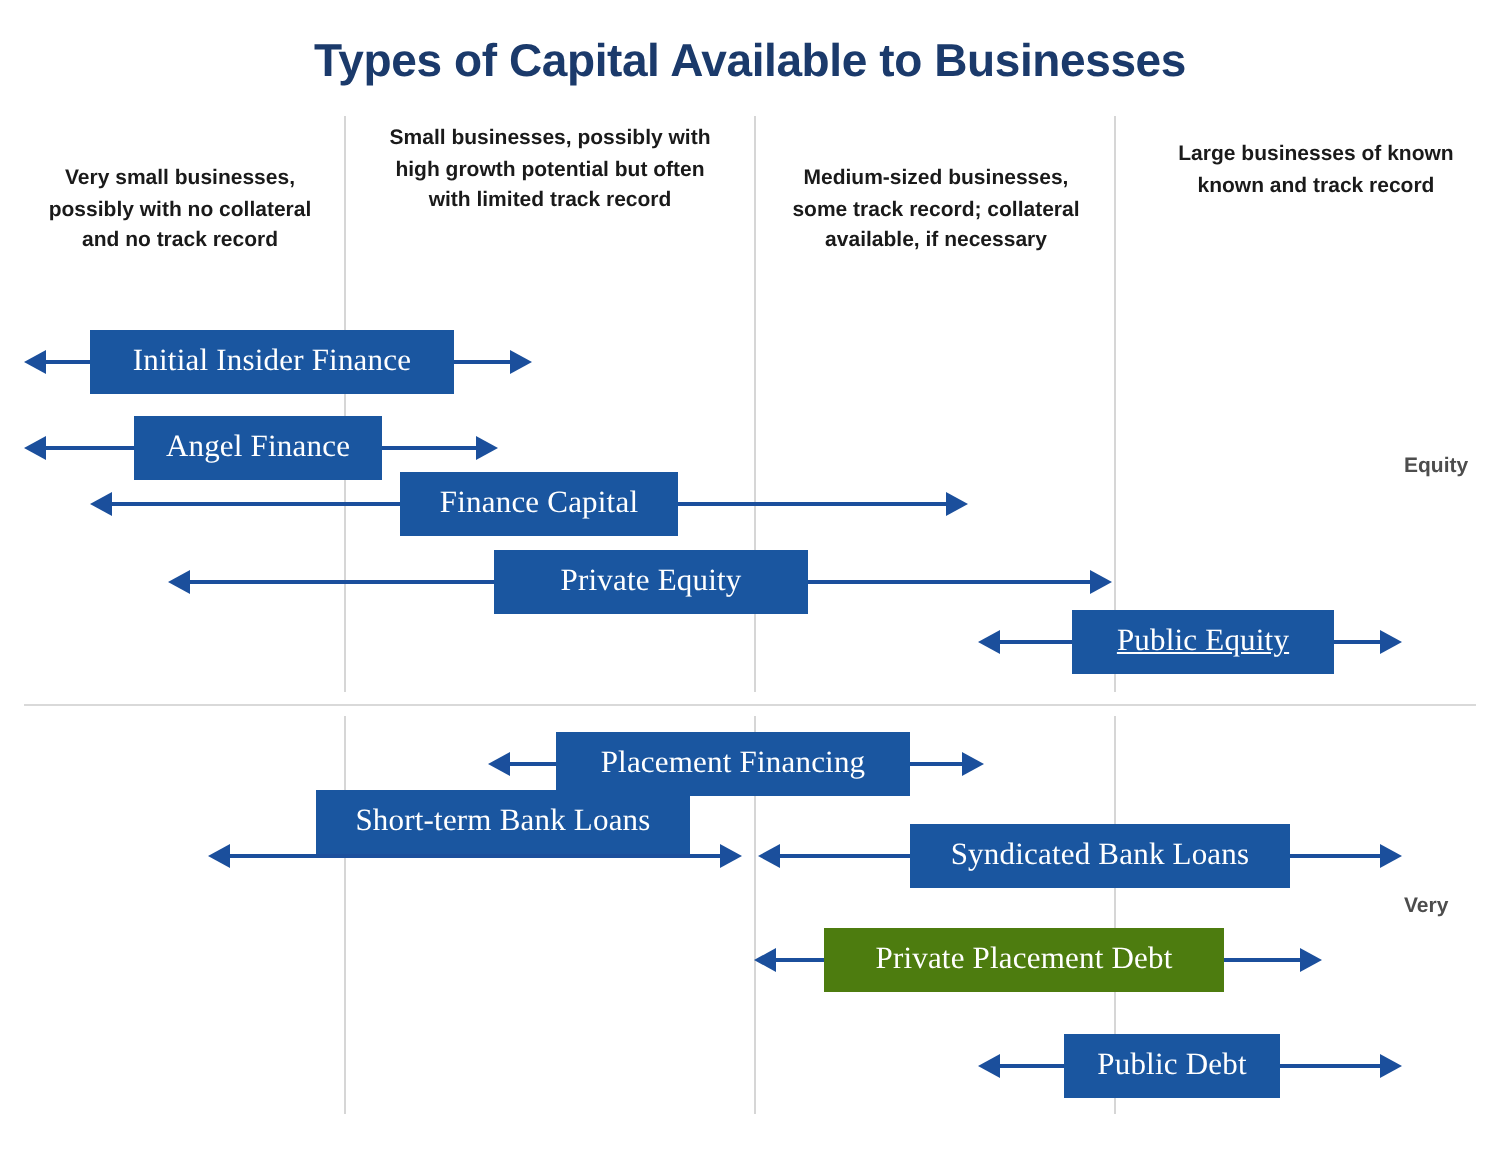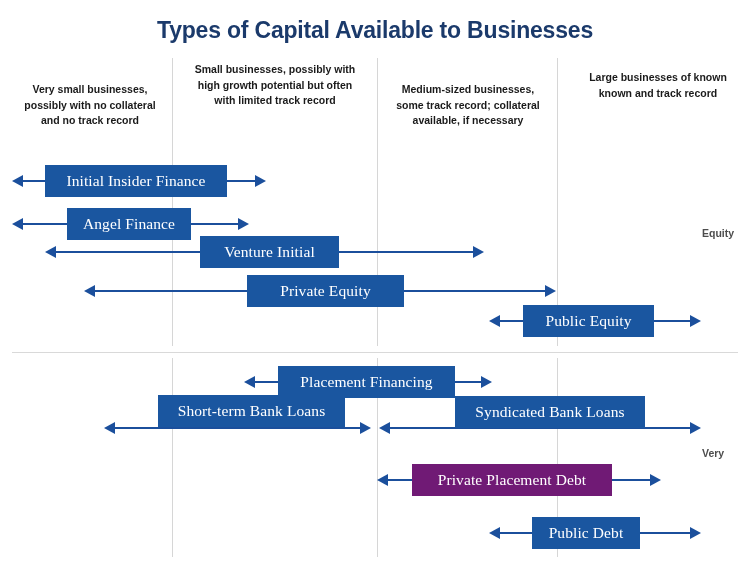--- a/index.html
+++ b/index.html
@@ -82,21 +82,21 @@
     align-items: center;
     justify-content: center;
     color: #ffffff;
     font-family: "Liberation Serif", serif;
     font-size: 15.5px;
     letter-spacing: 0.1px;
     white-space: nowrap;
     box-sizing: border-box;
   }
   .bar-box.dark {
-    background: #701a75;
+    background: #4d7c0f;
     font-family: Liberation Serif, serif;
   }
 </style>
 </head>
 <body>
 
 <div id="canvas">
 
   <div id="title">Types of Capital Available to Businesses</div>
 
@@ -122,41 +122,41 @@
       <div class="arrow-head left" style="left: 12px; top: 175px;"></div>
       <div class="arrow-head right" style="left: 255px; top: 175px;"></div>
       <div class="bar-box" style="left: 45px; top: 165px; width: 182px; height: 32px;">Initial Insider Finance</div>
       <div class="arrow-line" style="left: 22px; top: 223px; width: 217px;"></div>
       <div class="arrow-head left" style="left: 12px; top: 218px;"></div>
       <div class="arrow-head right" style="left: 238px; top: 218px;"></div>
       <div class="bar-box" style="left: 67px; top: 208px; width: 124px; height: 32px; text-align: center;">Angel Finance</div>
       <div class="arrow-line" style="left: 55px; top: 251px; width: 419px;"></div>
       <div class="arrow-head left" style="left: 45px; top: 246px;"></div>
       <div class="arrow-head right" style="left: 473px; top: 246px;"></div>
-      <div class="bar-box" style="left: 200px; top: 236px; width: 139px; height: 32px;">Venture Initial</div>
+      <div class="bar-box" style="left: 200px; top: 236px; width: 139px; height: 32px;">Finance Capital</div>
       <div class="arrow-line" style="left: 94px; top: 290px; width: 452px;"></div>
       <div class="arrow-head left" style="left: 84px; top: 285px;"></div>
       <div class="arrow-head right" style="left: 545px; top: 285px;"></div>
       <div class="bar-box" style="left: 247px; top: 275px; width: 157px; height: 32px; text-align: right;">Private Equity</div>
       <div class="arrow-line" style="left: 499px; top: 320px; width: 192px;"></div>
       <div class="arrow-head left" style="left: 489px; top: 315px;"></div>
       <div class="arrow-head right" style="left: 690px; top: 315px;"></div>
-      <div class="bar-box" style="left: 523px; top: 305px; width: 131px; height: 32px;">Public Equity</div>
+      <div class="bar-box" style="left: 536px; top: 305px; width: 131px; height: 32px; text-decoration: underline;">Public Equity</div>
       <div class="arrow-line" style="left: 254px; top: 381px; width: 228px;"></div>
       <div class="arrow-head left" style="left: 244px; top: 376px;"></div>
       <div class="arrow-head right" style="left: 481px; top: 376px;"></div>
       <div class="bar-box" style="left: 278px; top: 366px; width: 177px; height: 32px;">Placement Financing</div>
       <div class="arrow-line" style="left: 114px; top: 427px; width: 247px;"></div>
       <div class="arrow-head left" style="left: 104px; top: 422px;"></div>
       <div class="arrow-head right" style="left: 360px; top: 422px;"></div>
       <div class="bar-box" style="left: 158px; top: 395px; width: 187px; height: 32px;">Short-term Bank Loans</div>
       <div class="arrow-line" style="left: 389px; top: 427px; width: 302px;"></div>
       <div class="arrow-head left" style="left: 379px; top: 422px;"></div>
       <div class="arrow-head right" style="left: 690px; top: 422px;"></div>
-      <div class="bar-box" style="left: 455px; top: 396px; width: 190px; height: 32px;">Syndicated Bank Loans</div>
+      <div class="bar-box" style="left: 455px; top: 412px; width: 190px; height: 32px;">Syndicated Bank Loans</div>
       <div class="arrow-line" style="left: 387px; top: 479px; width: 264px;"></div>
       <div class="arrow-head left" style="left: 377px; top: 474px;"></div>
       <div class="arrow-head right" style="left: 650px; top: 474px;"></div>
       <div class="bar-box dark" style="left: 412px; top: 464px; width: 200px; height: 32px;">Private Placement Debt</div>
       <div class="arrow-line" style="left: 499px; top: 532px; width: 192px;"></div>
       <div class="arrow-head left" style="left: 489px; top: 527px;"></div>
       <div class="arrow-head right" style="left: 690px; top: 527px;"></div>
       <div class="bar-box" style="left: 532px; top: 517px; width: 108px; height: 32px; text-align: right;">Public Debt</div>
     </div>
 

